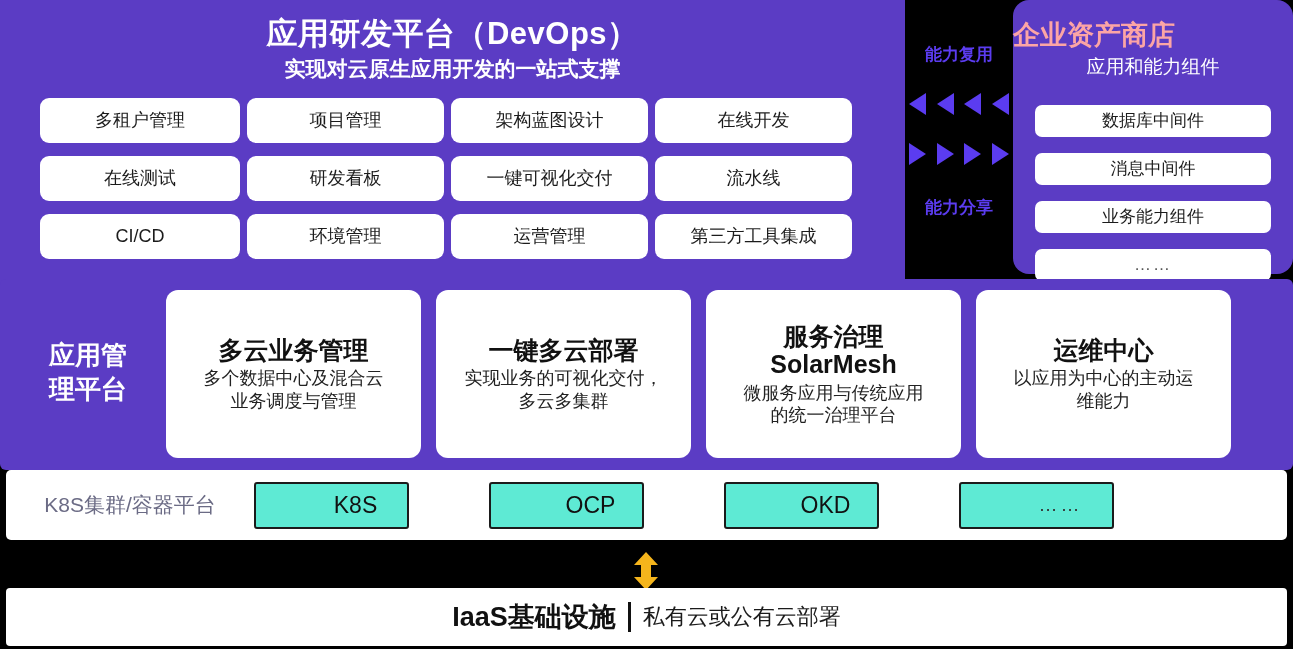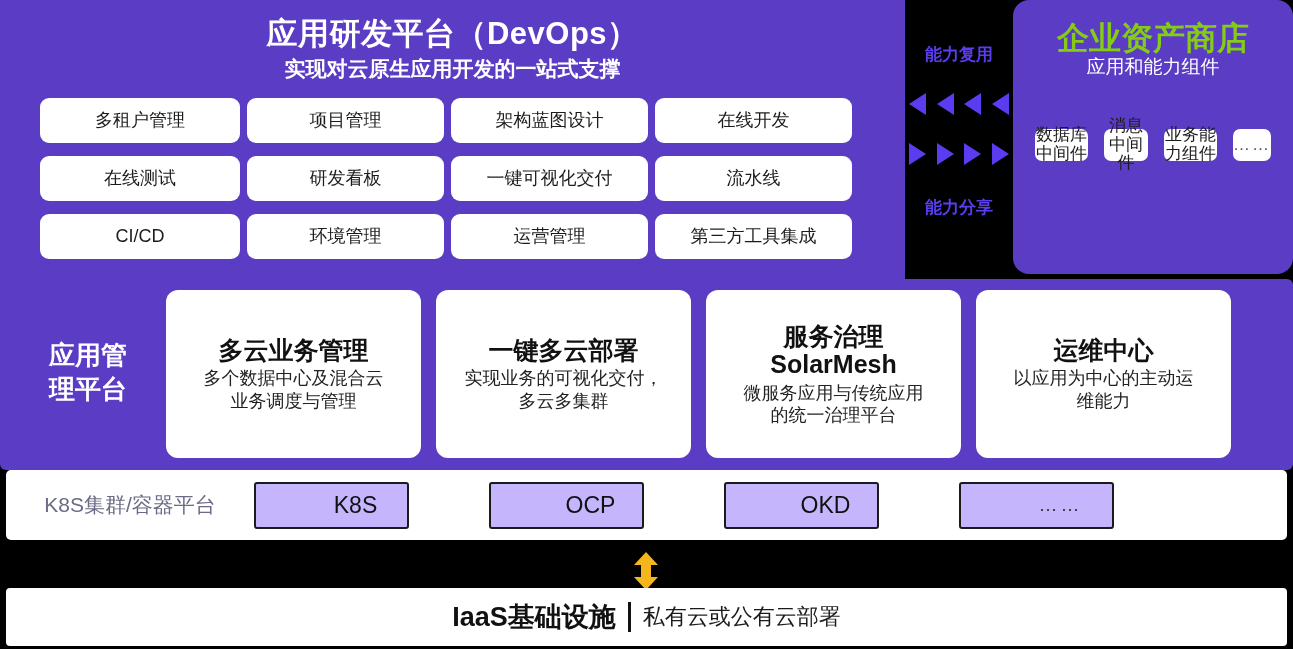--- a/index.html
+++ b/index.html
@@ -104,39 +104,39 @@
 
   
   #asset-panel {
     left: 1013px; top: 0px; width: 280px; height: 274px;
     background: #5b3cc4;
     border-radius: 16px;
   }
   #asset-title {
     position: absolute;
     left: 0; top: 17px; width: 100%;
-    text-align: center;
-    color: #84cc16;
-    font-size: 32px;
+    text-align: left;
+    color: #fca5a5;
+    font-size: 27px;
     font-weight: bold;
   }
   #asset-subtitle {
     position: absolute;
     left: 0; top: 54px; width: 100%;
     text-align: center;
     color: #ffffff;
     font-size: 19px;
     font-weight: normal;
   }
   #asset-list {
     position: absolute;
     left: 22px; top: 105px; width: 236px;
     display: flex;
+    flex-direction: column;
     gap: 16px;
-    margin-top: 24px;
   }
   #asset-list .pill { height: 32px; font-size: 17px; border-radius: 7px; }
   #asset-list .pill.dots { color: #555; letter-spacing: 2px; }
 
   
   #mgmt-band {
     left: 0px; top: 279px; width: 1293px; height: 191px;
     background: #5b3cc4;
     border-radius: 6px;
     padding-left: 11px;
@@ -198,21 +198,21 @@
     font-size: 21px;
   }
   #k8s-items {
     display: flex;
     gap: 80px;
   }
   .k8s-box {
     width: 155px; height: 47px;
     border: 2px solid #1b1b1b;
     border-radius: 3px;
-    background: #c4b5fd;
+    background: #5eead4;
     display: flex;
     align-items: center;
     justify-content: center;
     color: #111111;
     font-size: 23px;
     box-sizing: border-box;
     padding-left: 48px;
   }
   .k8s-box.dots { font-size: 19px; letter-spacing: 3px; color: #333; }
 

